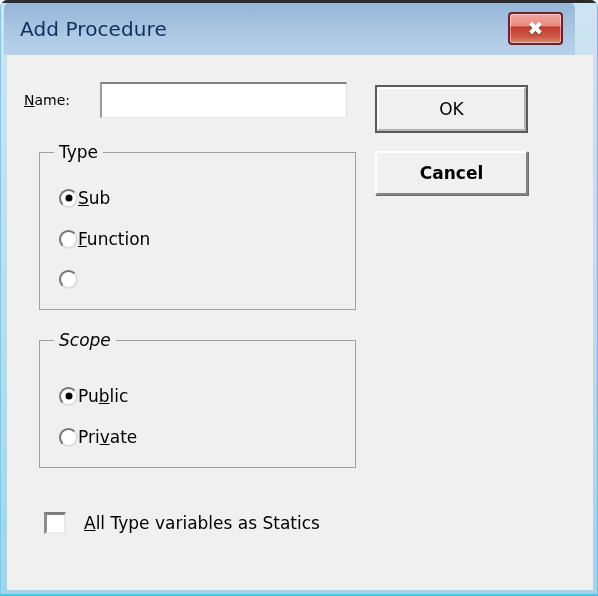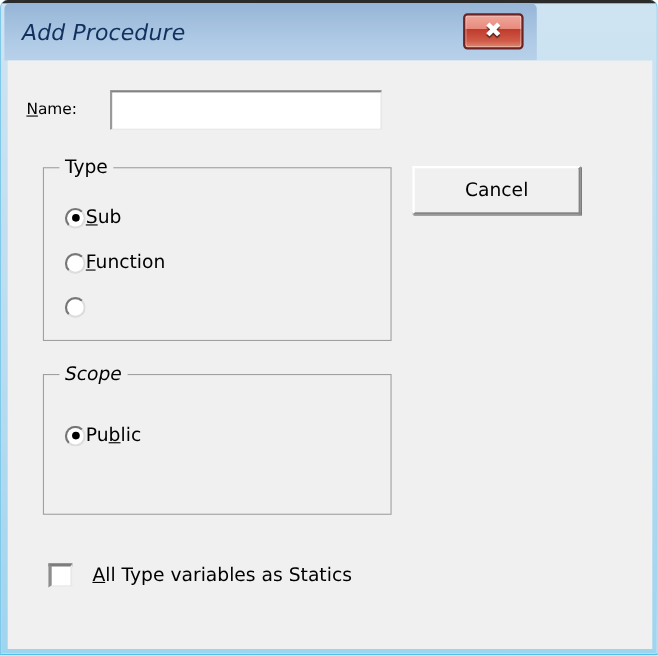--- a/index.html
+++ b/index.html
@@ -32,25 +32,24 @@
     left: 0; top: 0;
     width: 598px;
     height: 3px;
     background: #2b2b2b;
   }
 
   
   .titlebar {
     position: absolute;
     left: 3px; top: 3px;
-    width: 484px;
+    width: 571px;
     height: 52px;
     background: linear-gradient(to bottom, #96b6d8 0%, #a3c0de 35%, #b0cbe6 70%, #b8d1ea 100%);
     border-radius: 5px 5px 0 0;
-    font-style: italic;
   }
   .title-text {
     position: absolute;
     left: 16px;
     top: 14px;
     font-size: 20px;
     color: #11305d;
     letter-spacing: 0.1px;
     white-space: nowrap;
     font-family: "DejaVu Sans", "Liberation Sans", sans-serif;
@@ -159,20 +158,21 @@
   .btn-cancel {
     left: 374px;
     top: 151px;
     width: 153px;
     height: 44px;
     border-top: 2px solid #ffffff;
     border-left: 2px solid #ffffff;
     border-right: 2px solid #848484;
     border-bottom: 2px solid #848484;
     box-shadow: 1px 1px 0 0 #6e6e6e;
+    font-weight: bold;
   }
 
   
   .groupbox {
     position: absolute;
     box-sizing: border-box;
     border: 1px solid #a0a0a0;
     background: transparent;
   }
   .group-type  { left: 38px; top: 152px; width: 317px; height: 158px; text-decoration: underline; }
@@ -267,20 +267,25 @@
       <span class="close-glyph">✖</span>
     </div>
   </div>
 
   <div class="client"></div>
 
   <div class="name-label"><span></span><u>N</u><span>ame:</span></div>
 
   <input class="name-input" type="text" value="" style="">
 
+  <div class="btn btn-ok">
+    <div class="inner">
+      <span>OK</span>
+    </div>
+  </div>
 
   <div class="btn btn-cancel">
     <span>Cancel</span>
   </div>
 
   <div class="groupbox group-type">
     <div class="group-legend">Type</div>
   </div>
 
   <div class="radio-row checked" style="left:58px; top:188px;">
@@ -299,19 +304,23 @@
 
   <div class="groupbox group-scope">
     <div class="group-legend">Scope</div>
   </div>
 
   <div class="radio-row checked" style="left:58px; top:386px;">
     <span class="radio-mark"></span>
     <span class="radio-label"><span>Pu</span><u>b</u><span>lic</span></span>
   </div>
 
+  <div class="radio-row" style="left:58px; top:427px;">
+    <span class="radio-mark"></span>
+    <span class="radio-label"><span>Pri</span><u>v</u><span>ate</span></span>
+  </div>
 
   <div class="check-row">
     <span class="check-mark"></span>
     <span class="check-label"><span></span><u>A</u><span>ll Type variables as Statics</span></span>
   </div>
 
 </div>
 
 </body></html>

